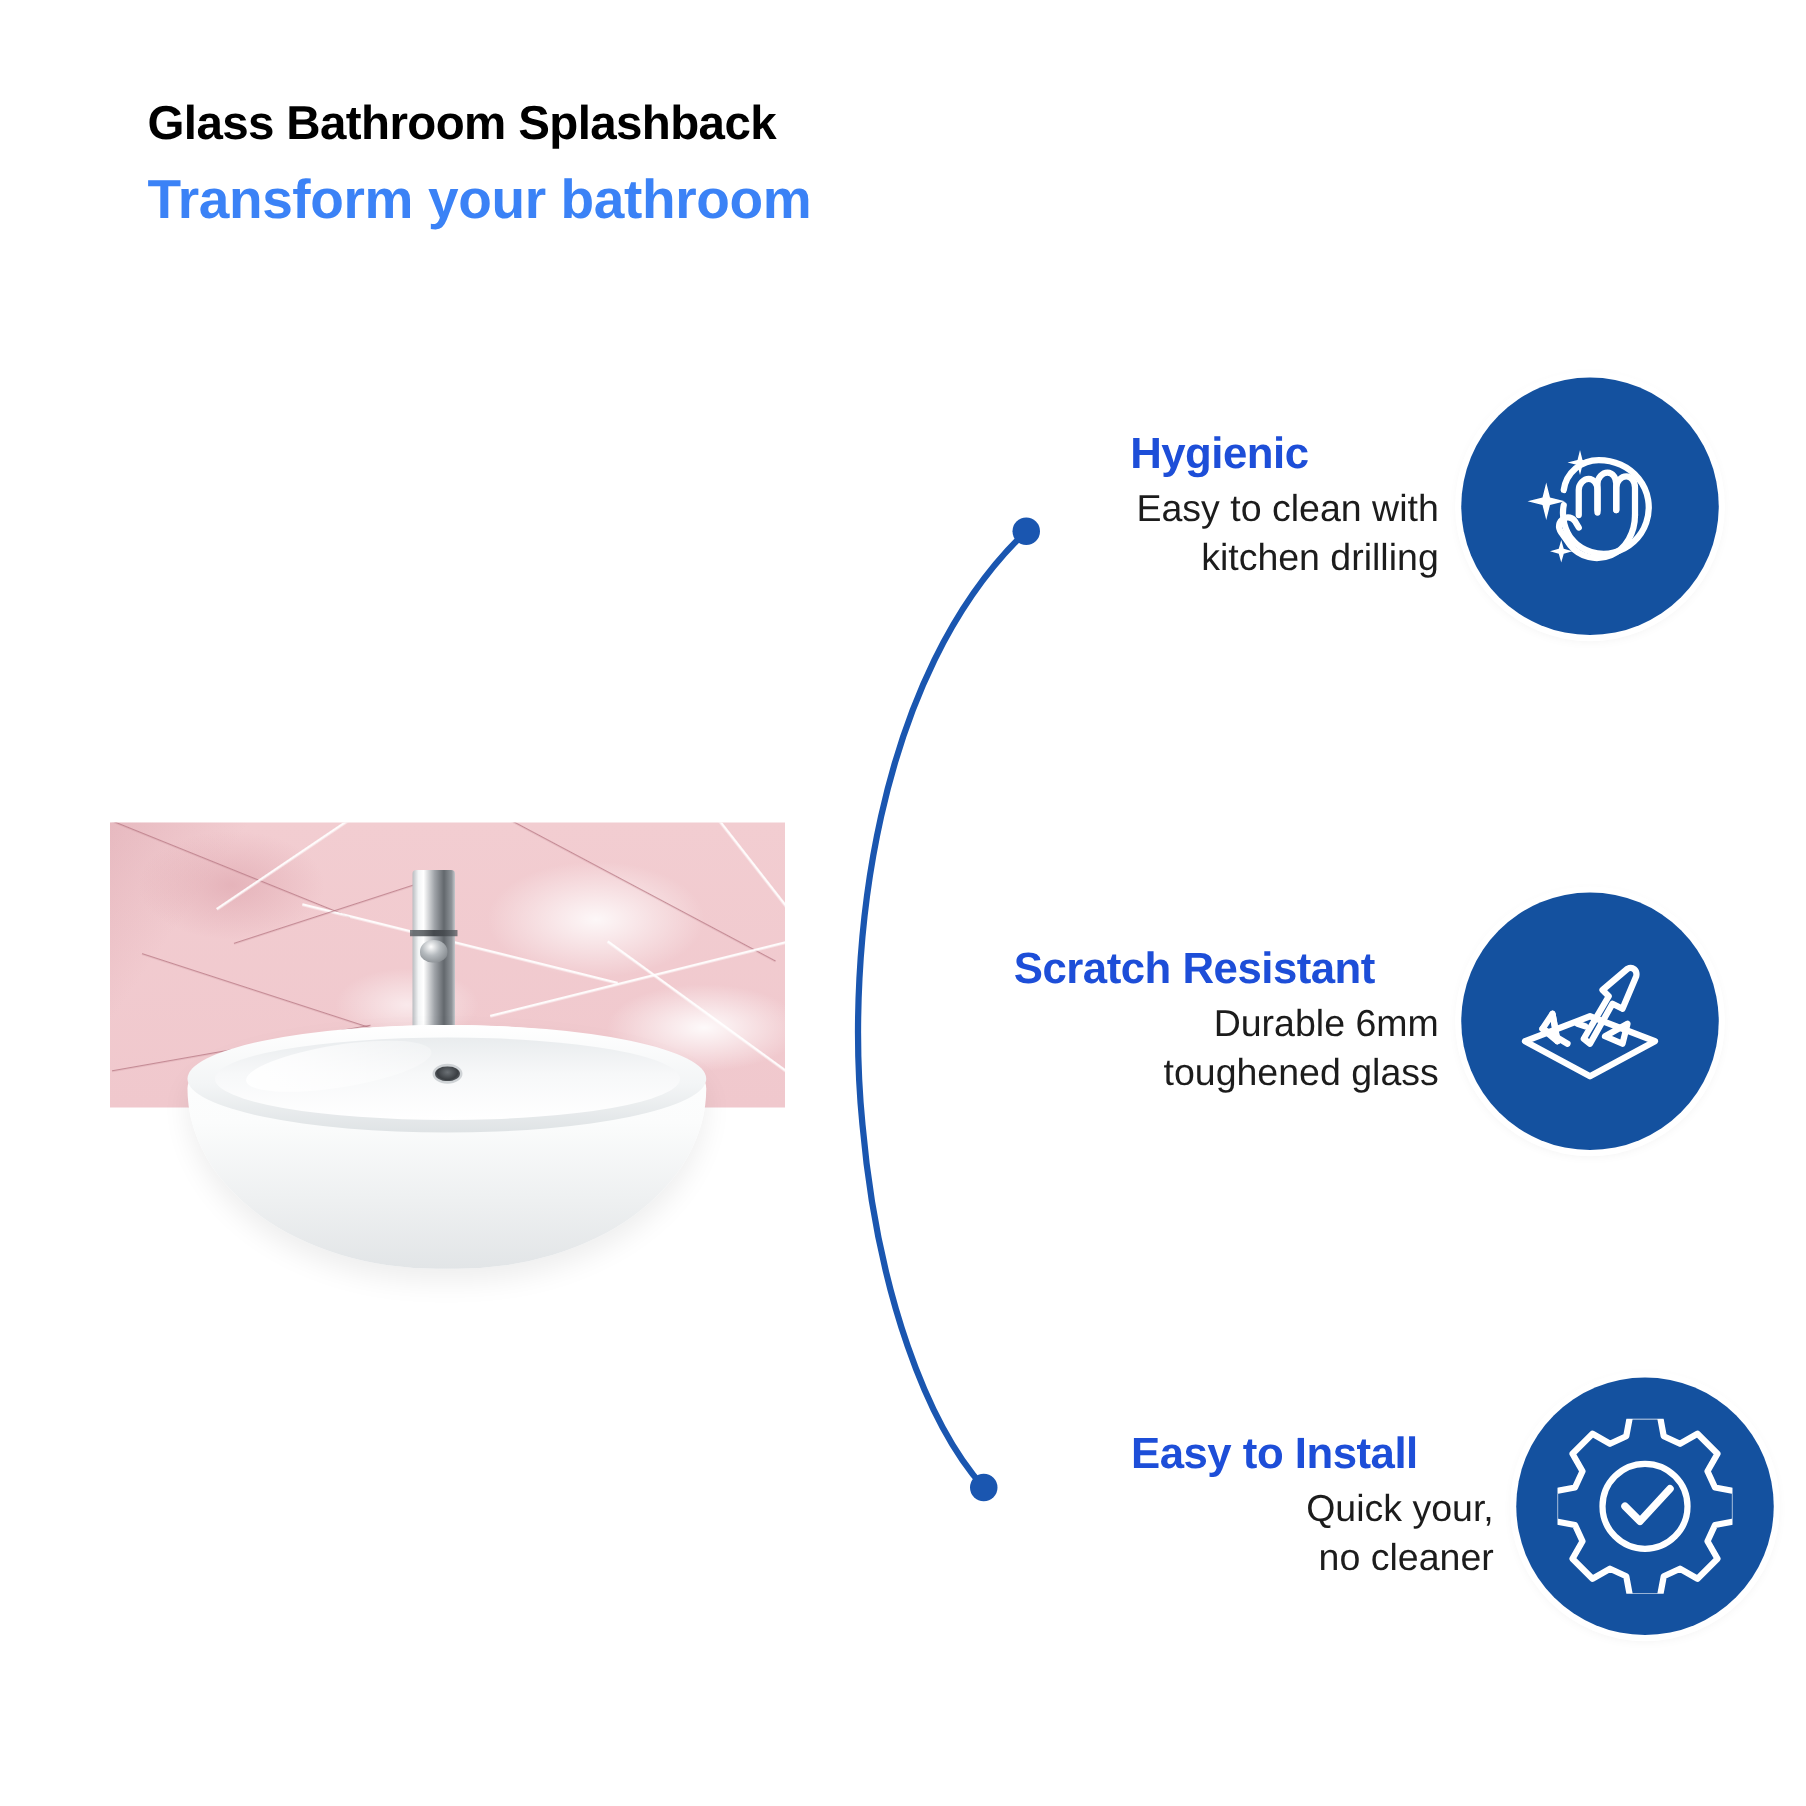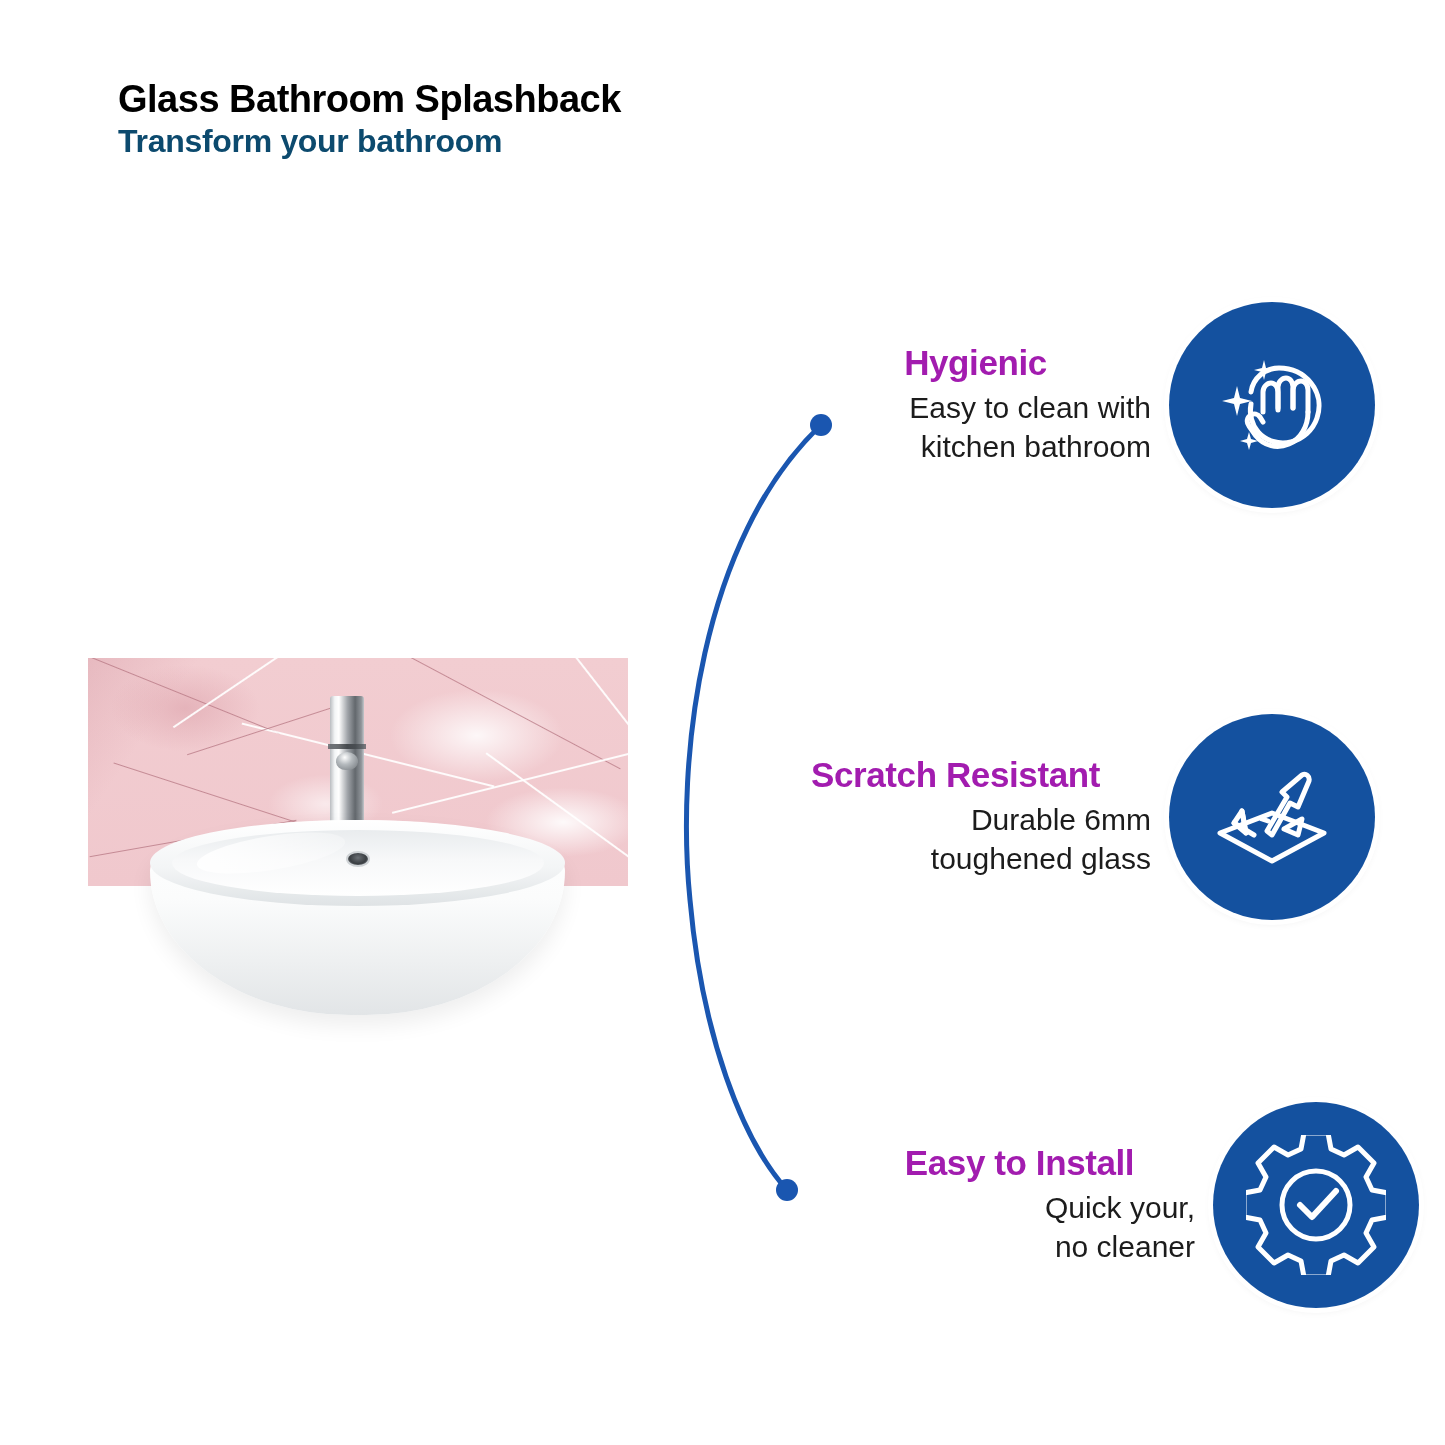--- a/index.html
+++ b/index.html
@@ -15,25 +15,26 @@
   #header { position:absolute; left:118px; top:78px; width:1000px; }
   #page-title {
     font-size:38px;
     font-weight:bold;
     color:#000000;
     letter-spacing:-0.5px;
     line-height:1.15;
     white-space:nowrap;
   }
   #page-subtitle {
-    font-size:32px;
+    font-size:44px;
     font-weight:bold;
-    color:#0c4a6e;
+    color:#3b82f6;
     letter-spacing:-0.3px;
     line-height:1.2;
+    margin-top:12px;
     white-space:nowrap;
   }
 
   
   #product-image { position:absolute; left:88px; top:648px; width:545px; height:380px; }
 
   #splashback-panel {
     position:absolute; left:0; top:10px; width:540px; height:228px;
     background:
       radial-gradient(ellipse 120px 70px at 18% 22%, rgba(214,150,160,.45) 0%, rgba(214,150,160,0) 62%),
@@ -115,21 +116,21 @@
   
   .feature-row { position:absolute; display:flex; align-items:center; }
   #feature-0 { left:800px; top:300px; width:575px; height:210px; }
   #feature-1 { left:760px; top:712px; width:615px; height:210px; }
   #feature-2 { left:844px; top:1100px; width:575px; height:210px; }
 
   .feature-text { flex:1; text-align:center; padding-right:18px; }
   .feature-title {
     font-size:35px;
     font-weight:bold;
-    color:#a21caf;
+    color:#1d4ed8;
     letter-spacing:-0.4px;
     line-height:1.1;
     white-space:nowrap;
   }
   .feature-desc {
     font-size:30px;
     font-weight:normal;
     color:#1c1c1c;
     line-height:1.28;
     margin-top:7px;
@@ -180,21 +181,21 @@
   <path d="M 821 425 C 700 540, 676 760, 690 900 C 702 1035, 742 1140, 787 1190" fill="none" stroke="#1A56B0" stroke-width="5" stroke-linecap="round"></path>
   <circle cx="821" cy="425" r="11" fill="#1A56B0"></circle>
   <circle cx="787" cy="1190" r="11" fill="#1A56B0"></circle>
 </svg>
 
 <div class="feature-row" id="feature-0">
   <div class="feature-text">
     <div class="feature-title">Hygienic</div>
     <div class="feature-desc">
       <div>Easy to clean with</div>
-      <div>kitchen bathroom</div>
+      <div>kitchen drilling</div>
     </div>
   </div>
   <div class="feature-icon">
     <svg width="130" height="130" viewBox="0 0 130 130" fill="none" stroke="#ffffff" stroke-width="5" stroke-linecap="round" stroke-linejoin="round">
       <path d="M44 52 C46 38, 58 28, 72 28 C84 28, 96 33, 104 43 C112 53, 114 66, 110 78
                C106 90, 96 99, 84 102 C72 105, 59 101, 51 92" fill="none"></path>
       <path d="M51 92 C45 85, 42 74, 44 64" fill="none"></path>
       <path d="M56 72 L56 52 C56 47, 60 43, 64 43 C68 43, 71 47, 71 52 L71 70" fill="none"></path>
       <path d="M71 68 L71 47 C71 42, 75 38, 79 38 C83 38, 86 42, 86 47 L86 68" fill="none"></path>
       <path d="M86 68 L86 50 C86 45, 90 41, 94 41 C98 41, 101 45, 101 50 L101 72" fill="none"></path>

